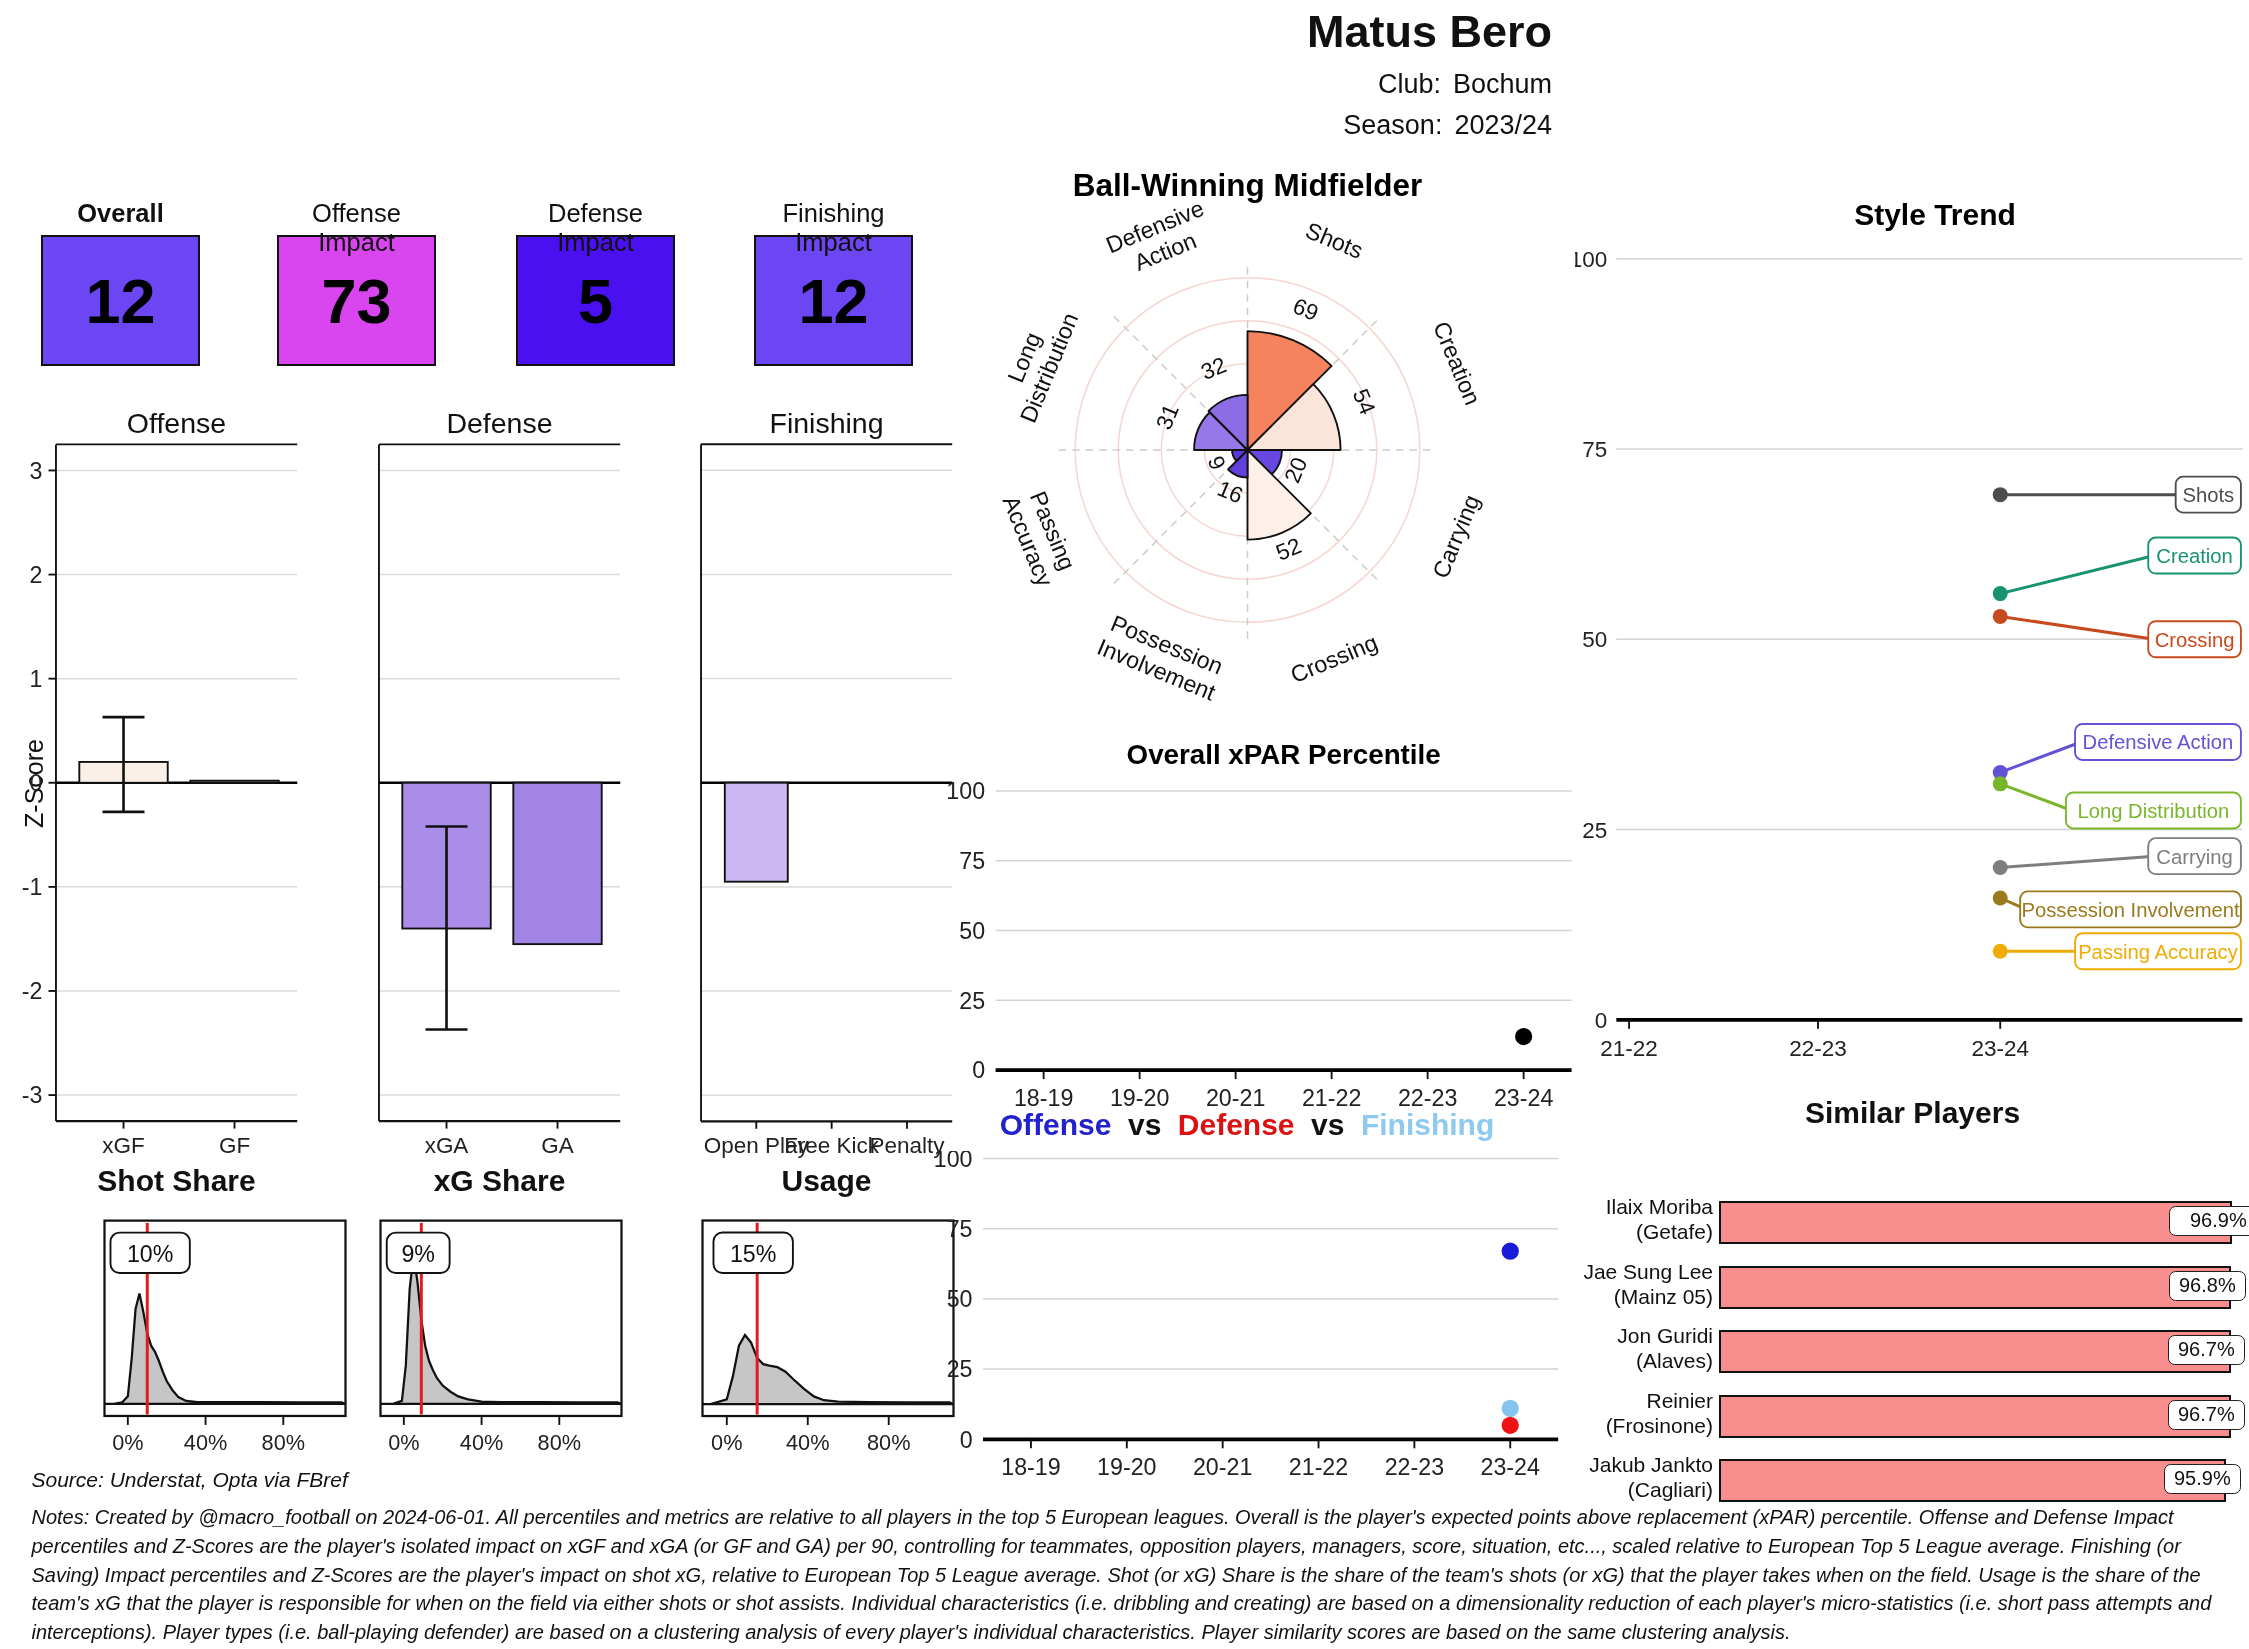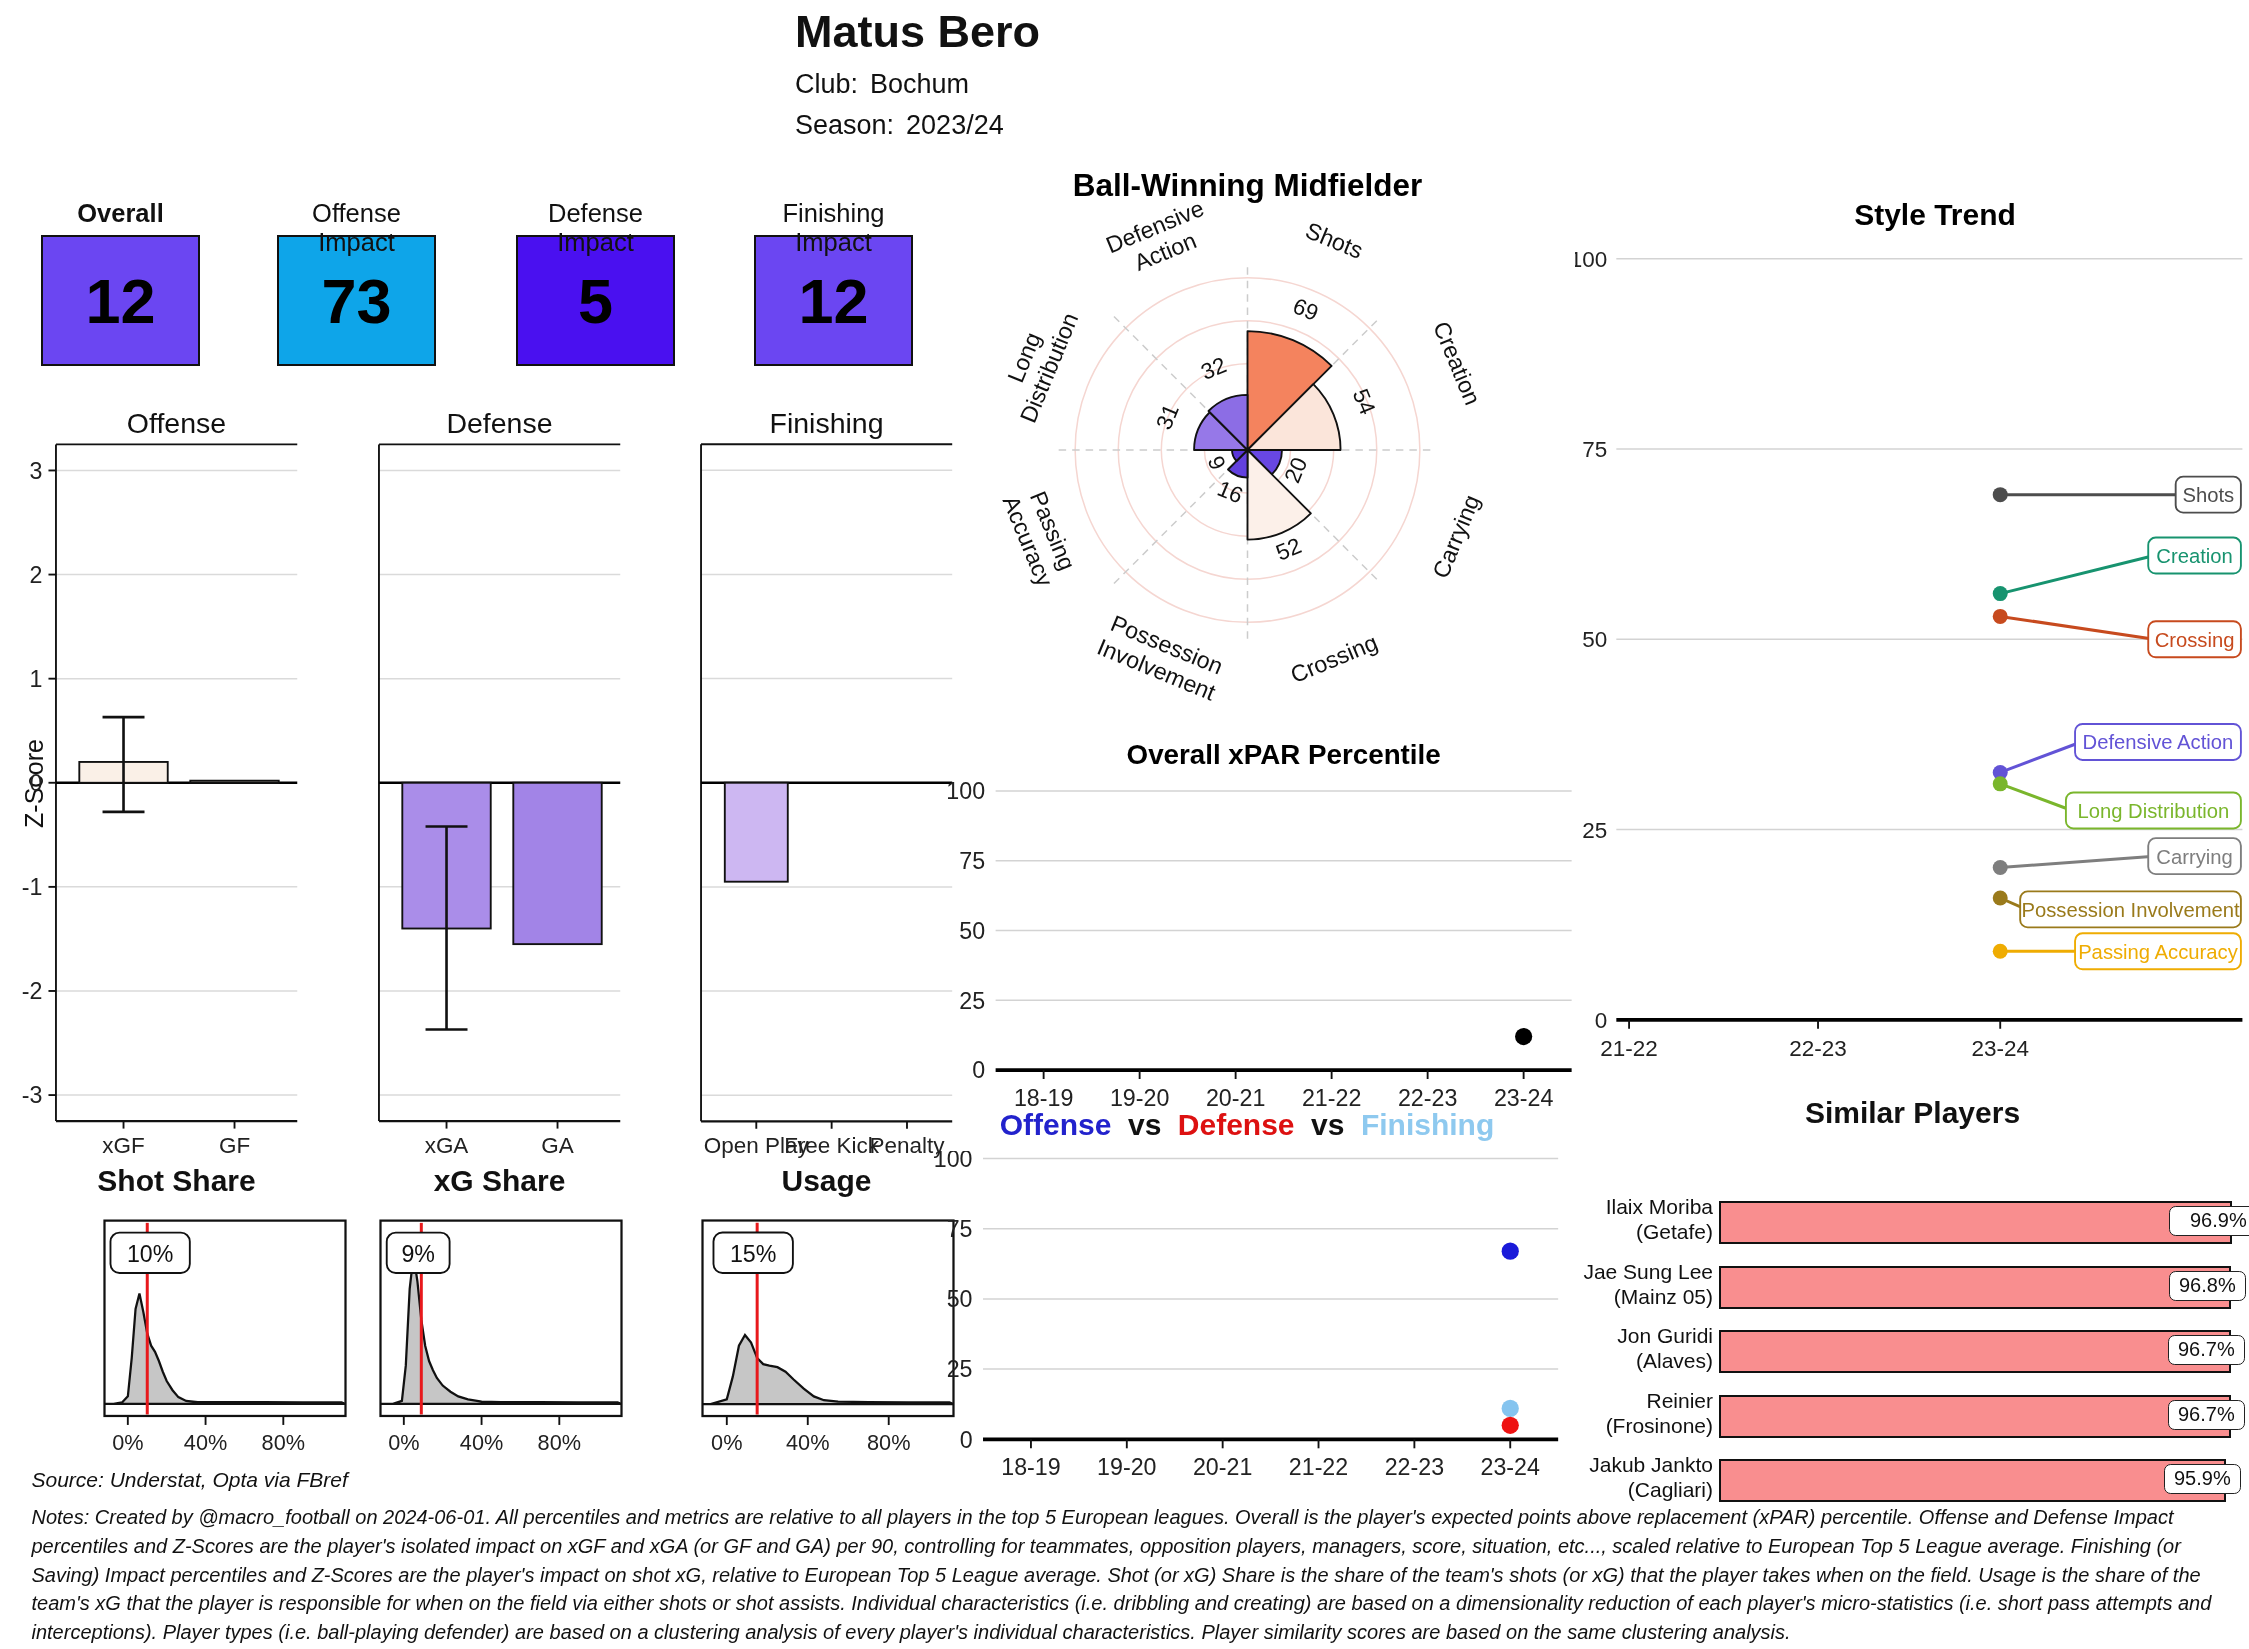--- a/index.html
+++ b/index.html
@@ -1,20 +1,20 @@
 <!DOCTYPE html>
 <html style="font-size:12px"><head>
 <meta charset="utf-8">
 <style>
   html,body{margin:0;padding:0;background:#fff;}
   body{font-family:"Liberation Sans",sans-serif;color:#111;}
   #canvas{position:relative;width:2250px;height:1650px;background:#ffffff;overflow:hidden;}
   .abs{position:absolute;}
   
-  #header{left:795px;top:6px;width:757px;text-align:left;}
+  #header{left:795px;top:6px;width:757px;text-align:right;}
   #player-name{font-size:45px;font-weight:bold;letter-spacing:0px;}
   .hline{font-size:27px;margin-top:10.5px;}
   .hline .lab{margin-right:12px;}
   
   .card{width:159px;text-align:center;}
   .card .clabel{font-size:25.5px;height:33px;}
   .card .cbox{margin-top:3px;height:127px;border:2.2px solid #111;display:flex;align-items:center;justify-content:center;}
   .card .cval{font-size:63px;font-weight:bold;color:#000;}
   
   .panel-title{font-size:28.5px;text-align:center;}
@@ -46,21 +46,21 @@
   </div>
 
   <div class="abs card" style="left:41px;top:199px;">
     <div class="clabel" style="font-weight:bold;">Overall</div>
     <div class="cbox" style="background: rgb(107, 70, 242);">
         <span class="cval">12</span>
       </div>
   </div>
   <div class="abs card" style="left:277px;top:199px;">
     <div class="clabel">Offense Impact</div>
-    <div class="cbox" style="background: #0ea5e9;">
+    <div class="cbox" style="background: #d946ef;">
         <span class="cval">73</span>
       </div>
   </div>
   <div class="abs card" style="left:516px;top:199px;">
     <div class="clabel">Defense Impact</div>
     <div class="cbox" style="background: rgb(74, 16, 240);">
         <span class="cval">5</span>
       </div>
   </div>
   <div class="abs card" style="left:754px;top:199px;">

